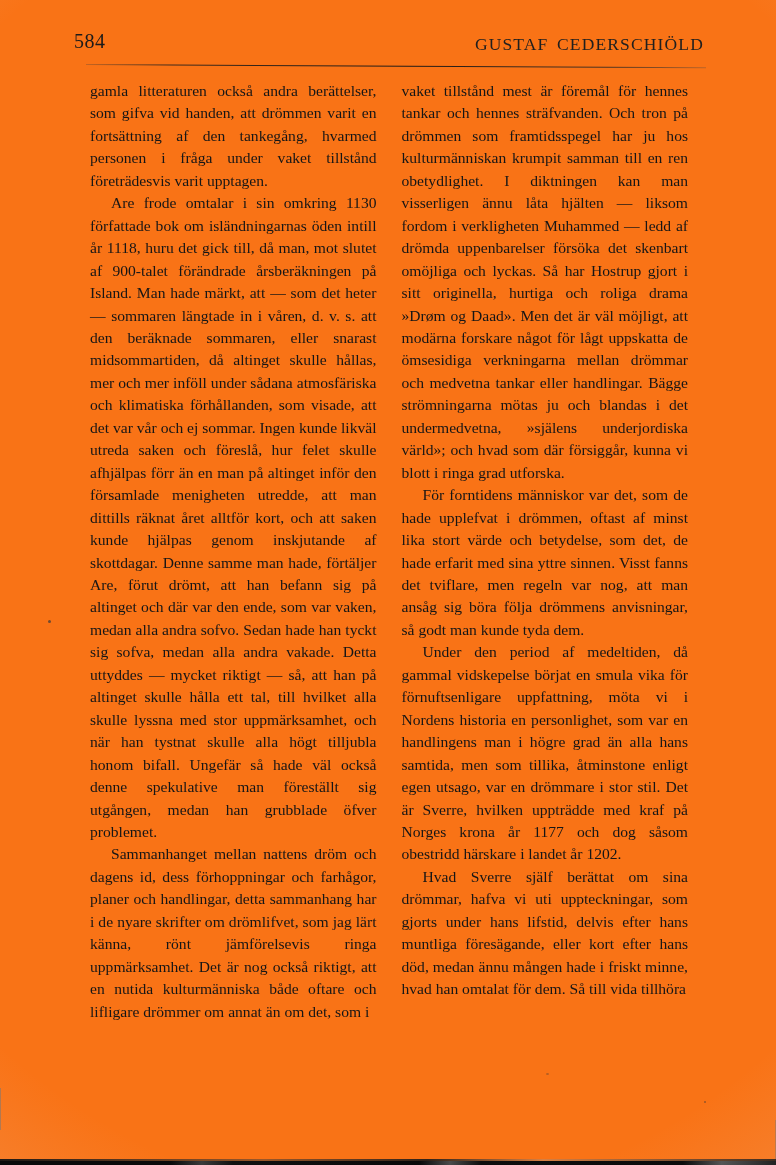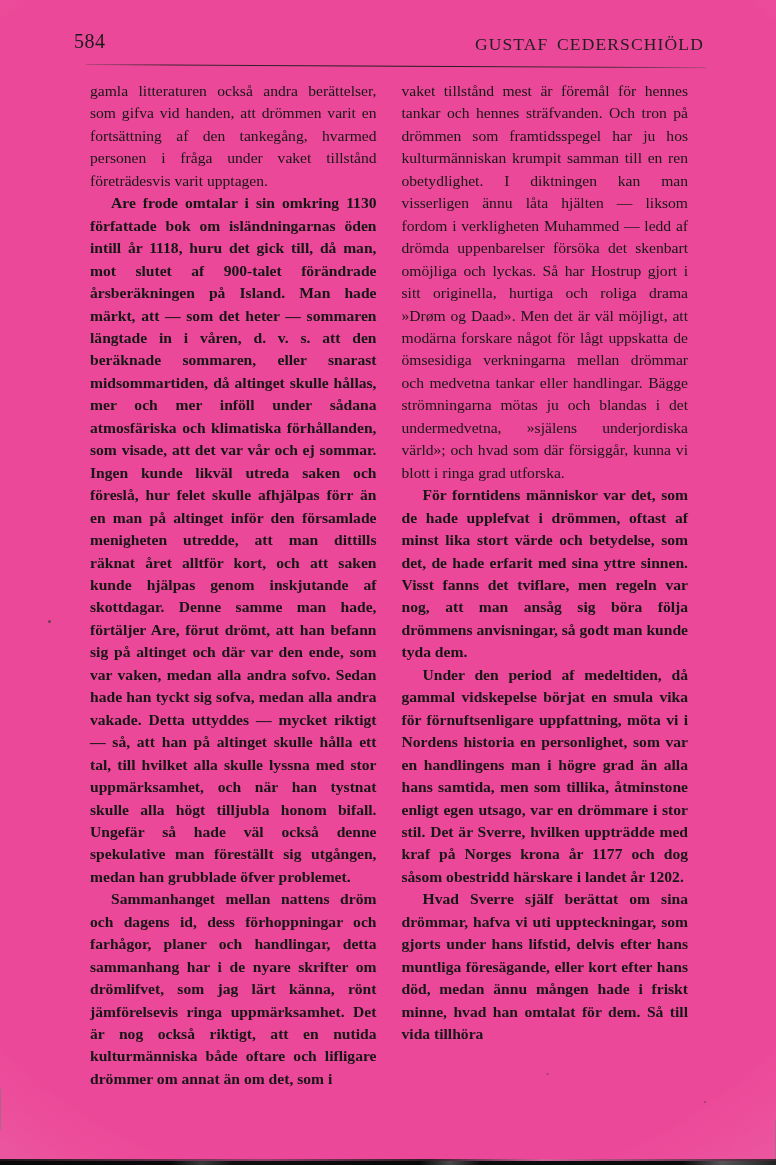--- a/index.html
+++ b/index.html
@@ -13,21 +13,21 @@
     overflow: hidden;
     font-family: "Liberation Serif", "DejaVu Serif", serif;
     color: #1b1b1b;
     position: relative;
   }
 
   
   #page {
     position: absolute;
     inset: 0;
-    background: #ec4899;
+    background: #f97316;
   }
 
   
   #paper-tone {
     position: absolute;
     inset: 0;
     background:
       radial-gradient(125% 92% at 50% 46%, rgba(255,255,255,0) 62%, rgba(224,222,218,0.42) 100%);
     pointer-events: none;
   }
@@ -96,21 +96,20 @@
     text-align: justify;
     text-justify: inter-word;
     hyphens: none;
     color: #161616;
   }
   .para + .para {
     text-indent: 0;
   }
   .para.indent {
     text-indent: 21px;
-    font-weight: bold;
   }
   
   .para:last-child { margin-bottom: 16px; }
 
   
   .speck {
     position: absolute;
     background: #3a3a3a;
     border-radius: 50%;
     pointer-events: none;

